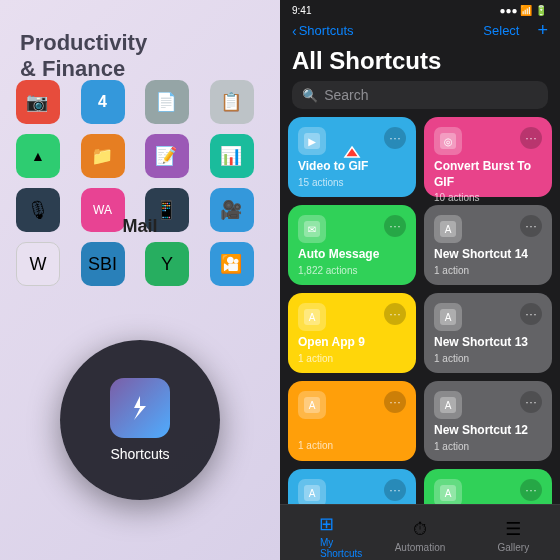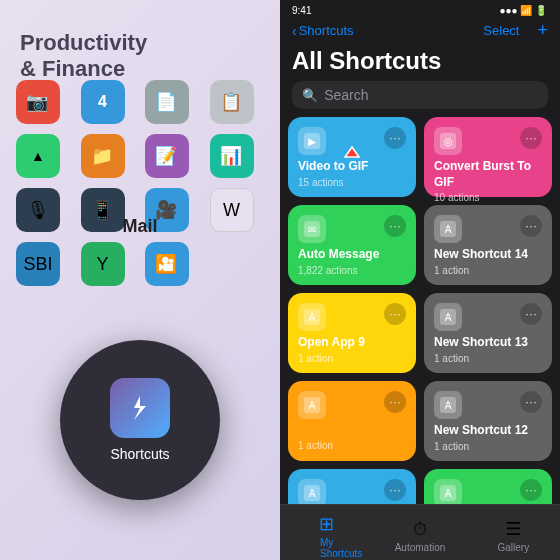--- a/index.html
+++ b/index.html
@@ -312,20 +312,21 @@
     <div class="app-icon blue" style="color:#fff;font-weight:700;font-size:16px;">4</div>
     <div class="app-icon gray">📄</div>
     <div class="app-icon light">📋</div>
 
     <div class="app-icon green" style="font-size:14px;">▲</div>
     <div class="app-icon orange">📁</div>
     <div class="app-icon purple">📝</div>
     <div class="app-icon teal">📊</div>
 
     <div class="app-icon darkblue">🎙</div>
+    <div class="app-icon pink" style="font-size:12px;color:#fff;">WA</div>
     <div class="app-icon" style="background:#2c3e50;">📱</div>
     <div class="app-icon blue">🎥</div>
 
     <div class="app-icon" style="background:#e8e0f0;border:1px solid #ccc;">W</div>
     <div class="app-icon" style="background:#2980b9;">SBI</div>
     <div class="app-icon" style="background:#27ae60;">Y</div>
     <div class="app-icon blue">🎦</div>
   </div>
 
   <div class="dock-mail-label">Mail</div>

